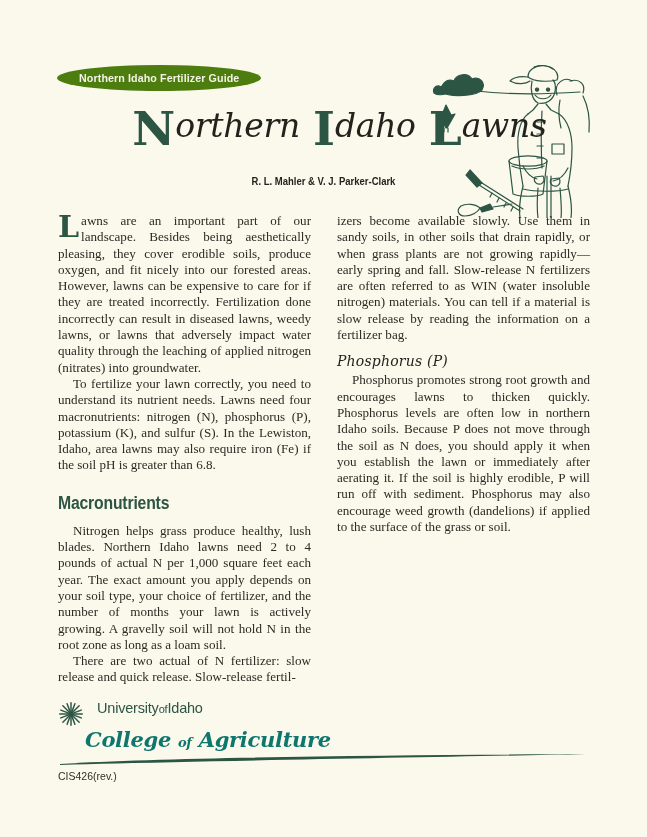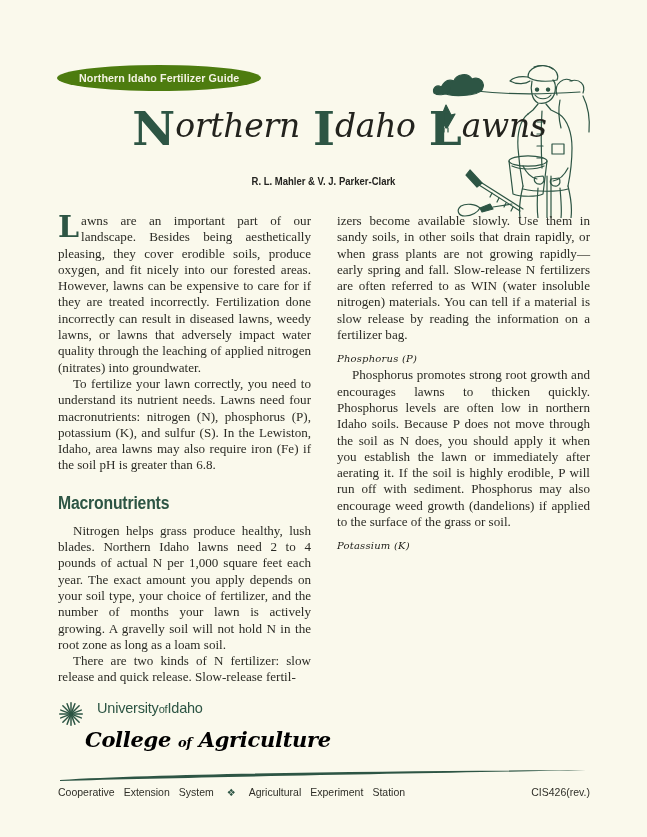--- a/index.html
+++ b/index.html
@@ -141,21 +141,21 @@
     color: #2d5544;
     margin: 19px 0 9px 0;
     transform: scaleX(0.9);
     transform-origin: left center;
     letter-spacing: -0.2px;
   }
   h3.sub {
     font-family: "DejaVu Serif", serif;
     font-style: italic;
     font-weight: normal;
-    font-size: 10px;
+    font-size: 14px;
     color: #23231e;
     margin: 10px 0 3px 0;
     letter-spacing: 0.2px;
   }
 
   
   .footer {
     position: absolute;
     left: 58px;
     top: 700px;
@@ -173,22 +173,22 @@
     color: #2d5544;
     letter-spacing: -0.2px;
     line-height: 16px;
   }
   .uni-name .small { font-size: 11px; }
   .college {
     font-family: "DejaVu Serif", serif;
     font-style: italic;
     font-weight: bold;
     font-size: 21px;
-    color: #000000;
-    margin: 1px 0 16px 27px;
+    color: #0f766e;
+    margin: 1px 0 0 27px;
     letter-spacing: -0.3px;
     line-height: 23px;
   }
   .college .smallof { font-size: 13px; }
   .swoosh { margin-top: 0px; margin-left: 0px; display: block; }
   .footline {
     display: flex;
     align-items: center;
     justify-content: space-between;
     margin-top: 4px;
@@ -294,30 +294,29 @@
 
   <div class="columns">
 
     <div class="col">
       <p class="dropcap-para no-indent"><span class="dropcap">L</span><span>awns are an important part of our landscape. Besides being aesthetically pleasing, they cover erodible soils, produce oxygen, and fit nicely into our forested areas. However, lawns can be expensive to care for if they are treated incorrectly. Fertilization done incorrectly can result in diseased lawns, weedy lawns, or lawns that adversely impact water quality through the leaching of applied nitrogen (nitrates) into groundwater.</span></p>
       <p>To fertilize your lawn correctly, you need to understand its nutrient needs. Lawns need four macronutrients: nitrogen (N), phosphorus (P), potassium (K), and sulfur (S). In the Lewiston, Idaho, area lawns may also require iron (Fe) if the soil pH is greater than 6.8.</p>
 
       <h2 class="section">Macronutrients</h2>
 
       <p>Nitrogen helps grass produce healthy, lush blades. Northern Idaho lawns need 2 to 4 pounds of actual N per 1,000 square feet each year. The exact amount you apply depends on your soil type, your choice of fertilizer, and the number of months your lawn is actively growing. A gravelly soil will not hold N in the root zone as long as a loam soil.</p>
-      <p>There are two kinds of N fertilizer: slow release and quick release. Slow-release fertil-</p>
+      <p>There are two actual of N fertilizer: slow release and quick release. Slow-release fertil-</p>
     </div>
 
     <div class="col">
       <p class="cont">izers become available slowly. Use them in sandy soils, in other soils that drain rapidly, or when grass plants are not growing rapidly—early spring and fall. Slow-release N fertilizers are often referred to as WIN (water insoluble nitrogen) materials. You can tell if a material is slow release by reading the information on a fertilizer bag.</p>
 
       <h3 class="sub">Phosphorus (P)</h3>
       <p>Phosphorus promotes strong root growth and encourages lawns to thicken quickly. Phosphorus levels are often low in northern Idaho soils. Because P does not move through the soil as N does, you should apply it when you establish the lawn or immediately after aerating it. If the soil is highly erodible, P will run off with sediment. Phosphorus may also encourage weed growth (dandelions) if applied to the surface of the grass or soil.</p>
 
-      <h3 class="sub">Potassium (K)</h3>
     </div>
   </div>
 
   <div class="footer">
     <div class="logo-row">
       <svg class="sunburst" viewBox="0 0 30 30" xmlns="http://www.w3.org/2000/svg">
         <g fill="#2d5544">
           <circle cx="15" cy="15" r="2.6"></circle>
           <g stroke="#2d5544" stroke-width="1.7" stroke-linecap="round">
             <path d="M15 14 L15 2"></path>
@@ -341,29 +340,20 @@
       </svg>
       <div class="uni-name"><span>University</span><span class="small">of</span><span>Idaho</span></div>
     </div>
     <div class="college"><span>College</span> <span class="smallof">of</span> <span>Agriculture</span></div>
 
     <svg class="swoosh" viewBox="0 0 532 12" width="532" height="12" xmlns="http://www.w3.org/2000/svg">
       <path d="M2 10 C 120 3, 360 1, 528 0 C 400 3, 140 7, 2 11 Z" fill="#2d5544"></path>
     </svg>
 
     <div class="footline">
-      <div class="footline-left">
-        <span>Cooperative</span>
-        <span>Extension</span>
-        <span>System</span>
-        <span class="diamond">❖</span>
-        <span>Agricultural</span>
-        <span>Experiment</span>
-        <span>Station</span>
-      </div>
       <div class="footline-right">
         <span>CIS</span>
         <span>426</span>
         <span>(rev.)</span>
       </div>
     </div>
   </div>
 
 </div>
 

